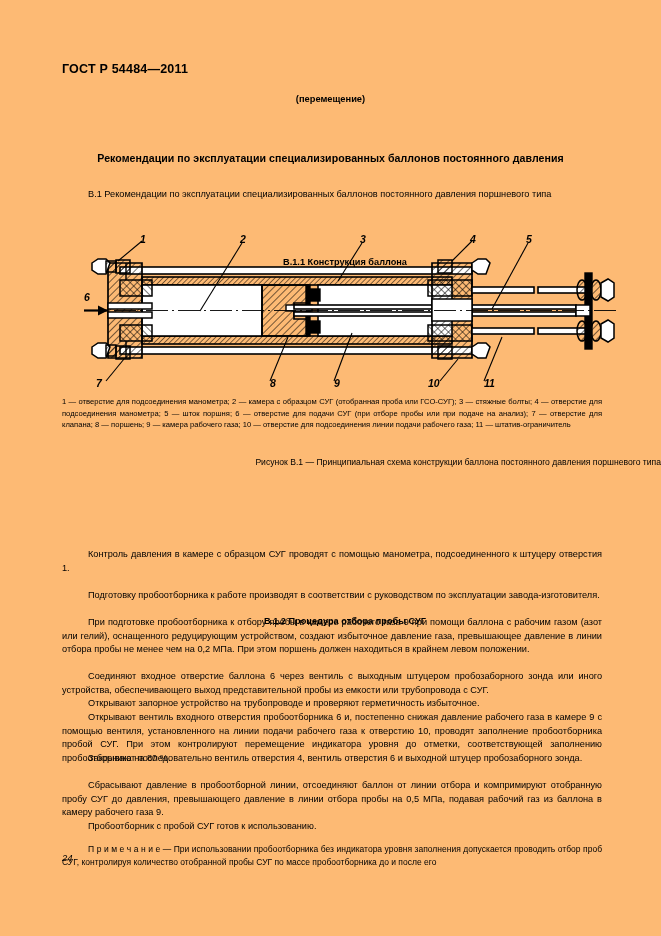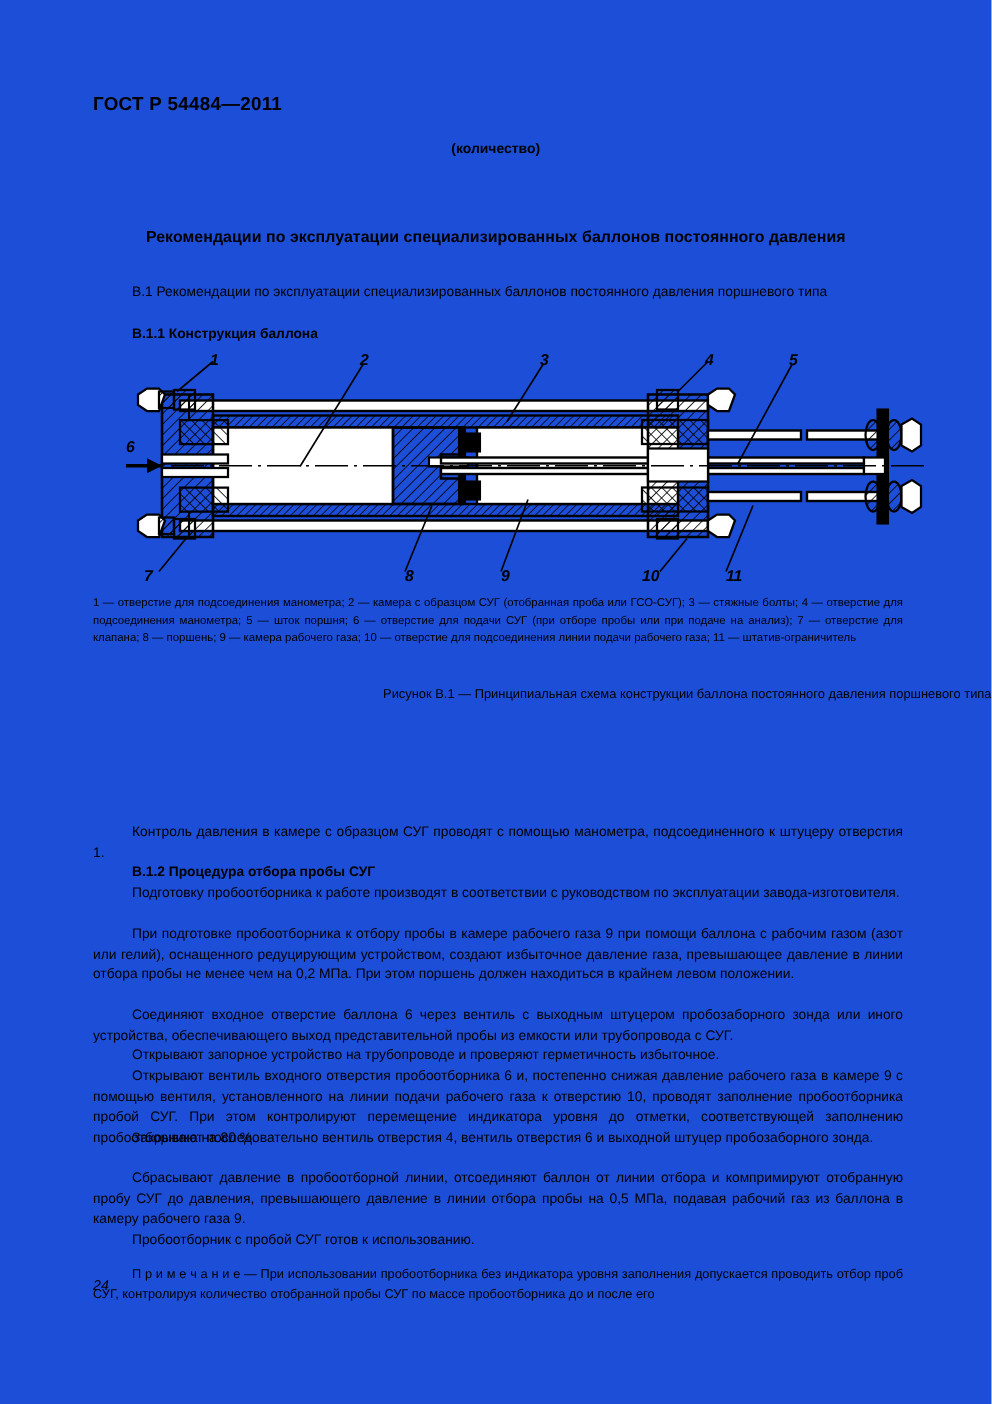--- a/index.html
+++ b/index.html
@@ -4,21 +4,21 @@
 <style>
   html, body {
     margin: 0;
     padding: 0;
     background: #ffffff;
   }
   .page {
     position: relative;
     width: 661px;
     height: 936px;
-    background: #1d4ed8;
+    background: #fdba74;
     font-family: "Liberation Sans", sans-serif;
     color: #000000;
     overflow: hidden;
   }
   .std-header {
     position: absolute;
     left: 62px;
     top: 62px;
     font-size: 12.5px;
     font-weight: bold;
@@ -44,21 +44,21 @@
     font-weight: bold;
     letter-spacing: 0.05px;
   }
   .para {
     position: absolute;
     font-size: 9.2px;
     line-height: 13.6px;
     text-align: justify;
     text-justify: inter-word;
   }
-  .para.nojust { text-align: left; }
+  .para.nojust { text-align: center; margin-top: 40px; }
   .indent { display: inline-block; width: 26px; }
   .sec-head {
     font-weight: bold;
   }
 
   
   .figure-wrap {
     position: absolute;
     left: 80px;
     top: 233px;
@@ -92,21 +92,21 @@
   svg { display: block; }
 </style>
 </head>
 <body>
 
 <div class="page">
 
   <div class="std-header">ГОСТ Р 54484—2011</div>
 
   <div class="annex-block">
-    <div>(количество)</div>
+    <div>(перемещение)</div>
   </div>
 
   <div class="doc-title">Рекомендации по эксплуатации специализированных баллонов постоянного давления</div>
 
   <div class="para" style="left:62px; top:188px; width:540px;"><span class="indent"></span><span>В.1 Рекомендации по эксплуатации специализированных баллонов постоянного давления поршневого типа</span></div>
 
   <div class="para nojust sec-head" style="left:62px; top:216px; width:540px;"><span class="indent"></span><span>В.1.1  Конструкция баллона</span></div>
 
   <div class="figure-wrap">
     <svg width="540" height="155" viewBox="0 0 540 155" xmlns="http://www.w3.org/2000/svg">

